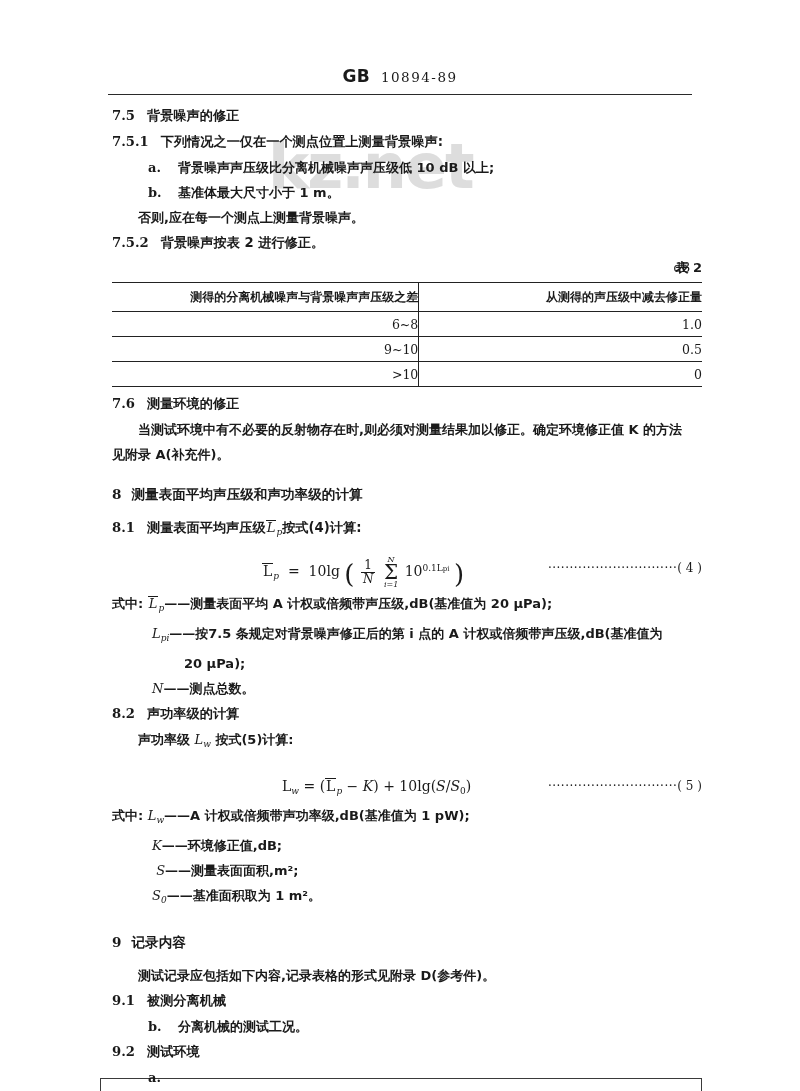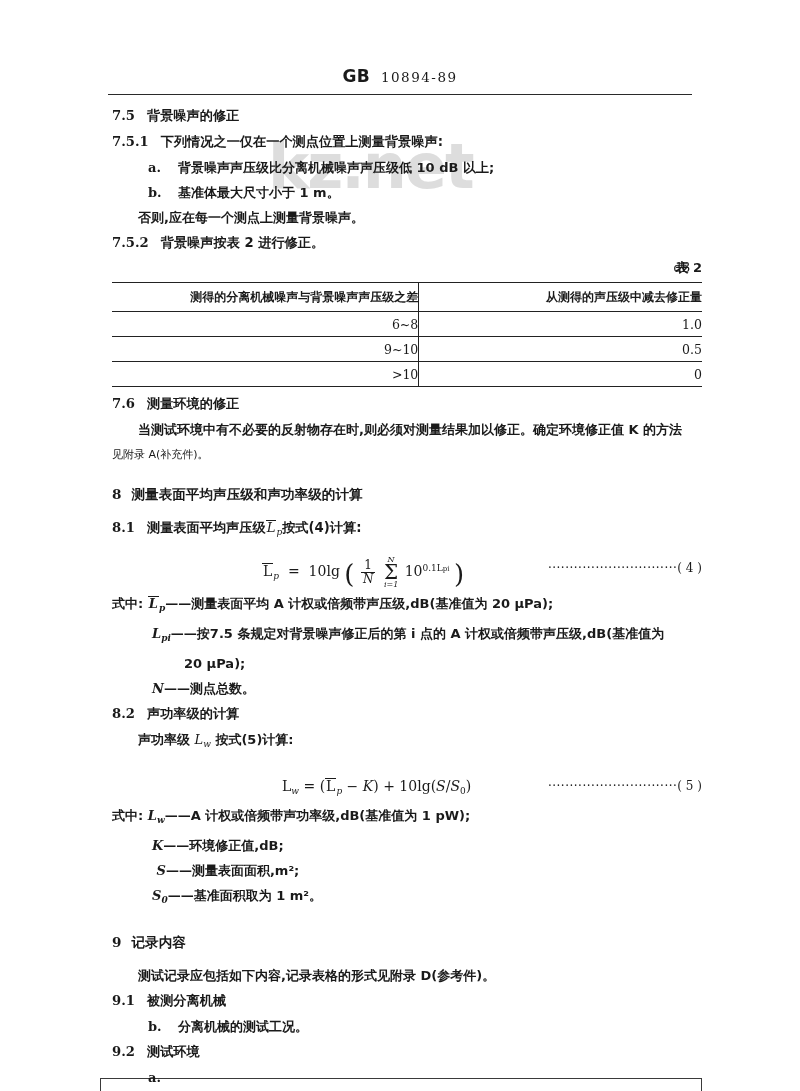--- a/index.html
+++ b/index.html
@@ -83,21 +83,21 @@
   }
   .item .lt {
     font-family: "DejaVu Serif","Liberation Serif",serif;
     font-weight: bold;
     display: inline-block;
     width: 30px;
   }
   .item .tx { font-weight: bold; }
 
   .para { padding-left: 26px; font-weight: bold; line-height: 25px; font-size: 13px; }
-  .para2 { font-weight: normal; line-height: 25px; font-size: 11px; }
+  .para2 { font-weight: bold; line-height: 25px; font-size: 13px; }
 
   
   .tbl-cap {
     text-align: right;
     font-weight: bold;
     font-size: 13px;
     line-height: 24px;
     position: relative;
   }
   .tbl-cap .unit {
@@ -171,21 +171,21 @@
     margin: 0 2px;
   }
   .sigma .up { display: block; font-size: 8px; font-style: italic; }
   .sigma .sg { display: block; font-size: 20px; line-height: .85; }
   .sigma .dn { display: block; font-size: 8px; font-style: italic; }
   .paren { font-size: 26px; vertical-align: -7px; font-weight: 300; }
 
   
   .where { font-size: 13px; line-height: 25px; white-space: nowrap; font-weight: bold; }
   .where .hd { font-weight: bold; }
-  .where .sym { font-family: "DejaVu Serif","Liberation Serif",serif; font-style: italic; font-weight: bold; margin-top: 20px; }
+  .where .sym { font-family: "DejaVu Serif","Liberation Serif",serif; font-style: italic; font-weight: normal; margin-top: 20px; }
   .where-ind { padding-left: 40px; }
   .where-ind2 { padding-left: 72px; }
 
   
   .btm-box {
     position: absolute;
     left: 100px;
     top: 1078px;
     width: 600px;
     height: 40px;

